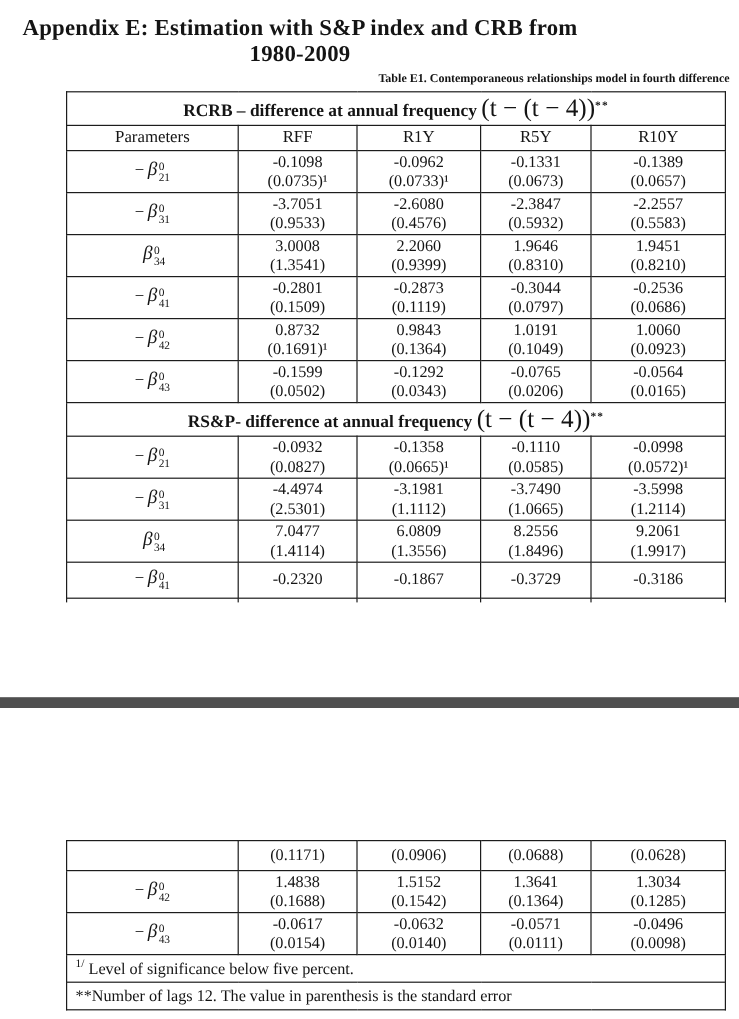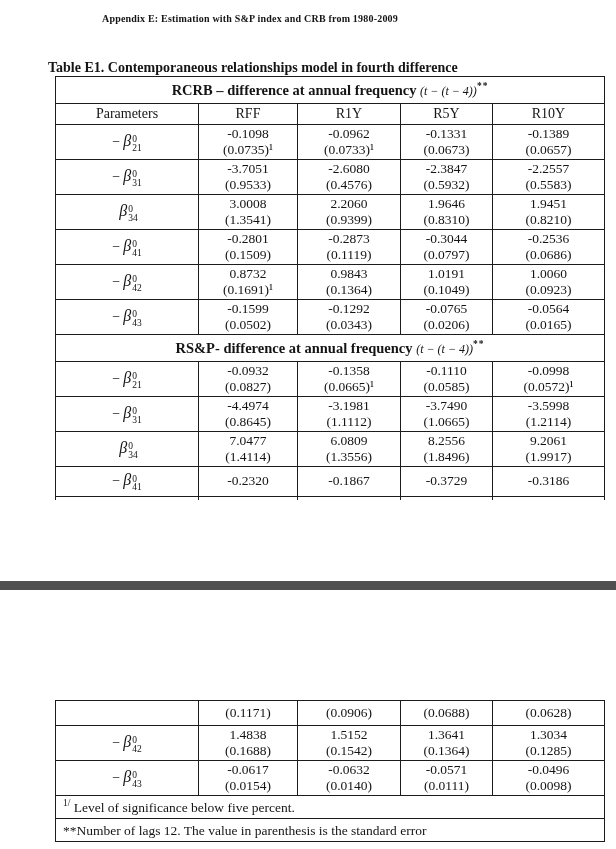--- a/index.html
+++ b/index.html
@@ -3,38 +3,38 @@
 <meta charset="utf-8">
 <style>
   html,body { margin:0; padding:0; }
   body {
     width:616px; height:849px; position:relative; overflow:hidden;
     background:#ffffff; color:#141414;
     font-family:"Liberation Serif", serif;
   }
   .doc-title {
     position:absolute; top:13px; left:0; width:500px; margin:0;
-    text-align:center; font-size:10px; font-weight:bold; letter-spacing:.2px;
+    text-align:center; font-size:19px; font-weight:bold; letter-spacing:.2px;
   }
   .table-caption {
     position:absolute; top:55px; left:43px; width:560px; margin:5px;
-    text-align:left; font-size:14px; font-weight:bold;
+    text-align:right; font-size:10px; font-weight:bold;
   }
   table.tbl {
     position:absolute; left:55px; width:549px;
     border-collapse:collapse; table-layout:fixed; font-size:13.5px;
   }
   #table1 { top:76px; }
   #table2 { top:700px; }
   .tbl td {
     border:1px solid #1c1c1c; text-align:center; vertical-align:middle;
     padding:1px 2px; overflow:hidden;
   }
   .secrow td { height:24px; font-weight:bold; font-size:14.5px; }
-  .fml { font-size:12px; font-weight:normal; font-style:italic; }
+  .fml { font-size:21px; font-weight:normal; }
   .fsup { font-size:9.5px; font-weight:bold; letter-spacing:1px; }
   .headrow td { height:18px; font-weight:normal; font-size:14px; }
   .ln { line-height:16px; }
   tr.single td { padding:4px 2px; }
   .psign { display:inline-block; margin-right:3px; font-size:14px; }
   .psym  { font-style:italic; font-size:16px; }
   .supsub { display:inline-block; vertical-align:-5px; margin-left:1px; text-align:left; }
   .ss-top, .ss-bot { display:block; font-size:9.5px; line-height:8.5px; font-style:normal; }
   tr.sliver td { height:3px; padding:0; border-bottom:none; }
   .fnrow td { text-align:left; padding:2px 7px; height:18px; font-size:13.5px;margin-left:16px; }
@@ -213,21 +213,21 @@
           </td>
           <td>
             <div class="ln">-0.0998</div>
             <div class="ln">(0.0572)¹</div>
           </td>
         </tr>
         <tr>
           <td class="param"><span class="psign">−</span><span class="psym">β</span><span class="supsub"><span class="ss-top">0</span><span class="ss-bot">31</span></span></td>
           <td>
             <div class="ln">-4.4974</div>
-            <div class="ln">(0.8645)</div>
+            <div class="ln">(2.5301)</div>
           </td>
           <td>
             <div class="ln">-3.1981</div>
             <div class="ln">(1.1112)</div>
           </td>
           <td>
             <div class="ln">-3.7490</div>
             <div class="ln">(1.0665)</div>
           </td>
           <td>

